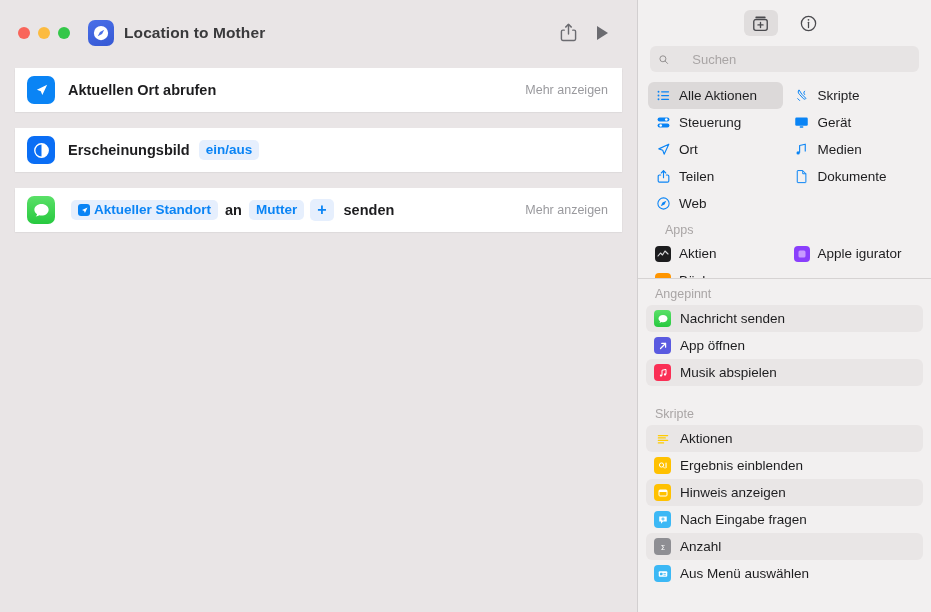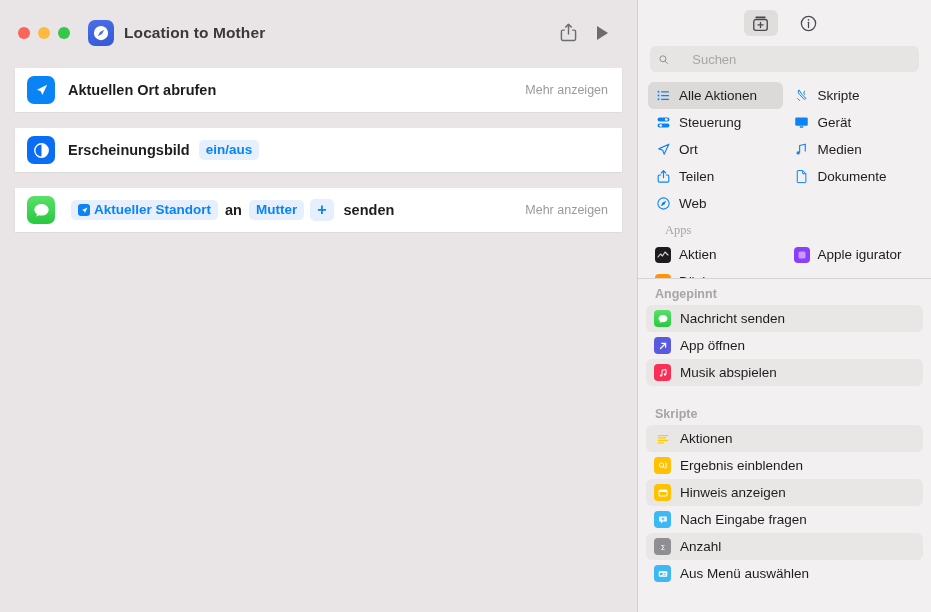--- a/index.html
+++ b/index.html
@@ -203,21 +203,20 @@
   .cat-icon {
     width: 16px; height: 16px;
     display: flex; align-items: center; justify-content: center;
     flex: 0 0 auto;
   }
   .section-label {
     font-size: 12.5px;
     color: #a9a5a5;
     padding: 6px 17px 3px 17px;
     grid-column: 1 / -1;
-    font-family: Liberation Serif, serif;
   }
   .app-sq {
     width: 16px; height: 16px;
     border-radius: 4px;
     flex: 0 0 auto;
     display: flex; align-items: center; justify-content: center;
   }
 
   .lib-divider {
     height: 1px;
@@ -228,21 +227,20 @@
   .pinned-pane {
     flex: 1 1 auto;
     background: #f2f0f0;
     overflow: hidden;
     padding: 0 0 0 0;
   }
   .pane-head {
     font-size: 12.5px;
     color: #a9a5a5;
     padding: 8px 0 4px 17px;
-    font-weight: bold;
   }
   .act-row {
     display: flex;
     align-items: center;
     gap: 9px;
     height: 27px;
     margin: 0 8px;
     padding: 0 8px;
     border-radius: 6px;
     font-size: 13.5px;

